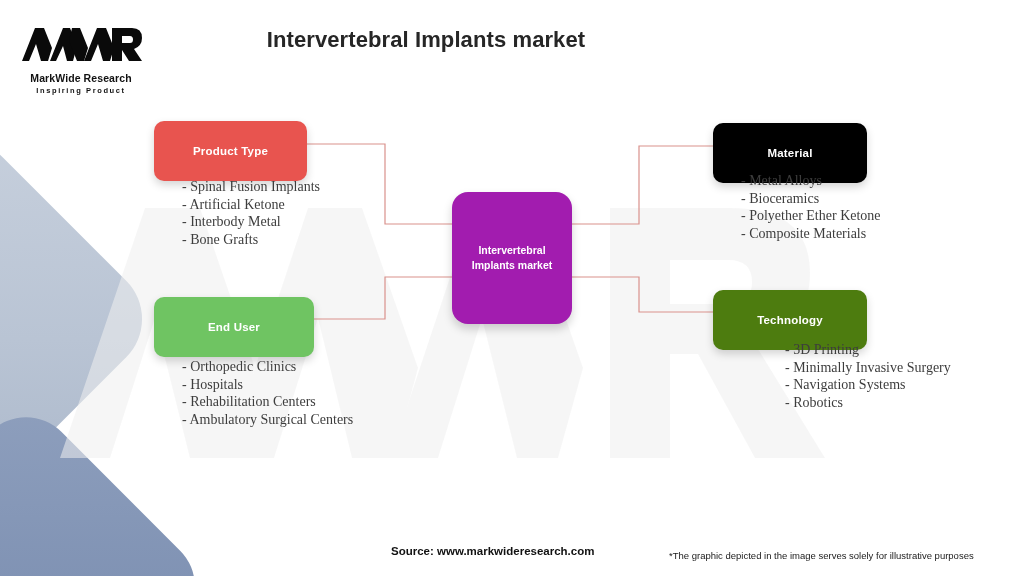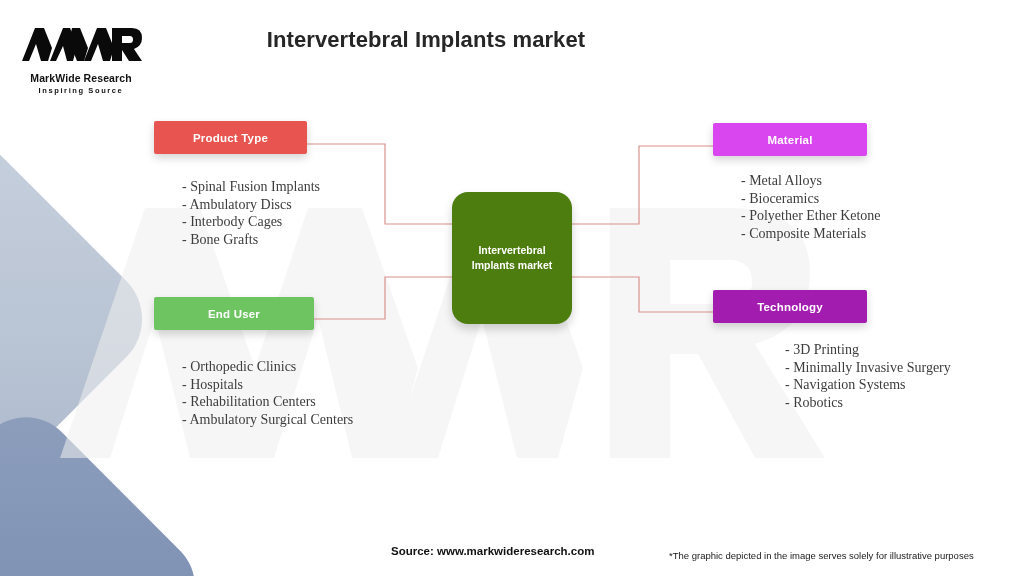--- a/index.html
+++ b/index.html
@@ -119,22 +119,22 @@
     font-size: 10.5px;
     font-weight: bold;
     line-height: 1.45;
     text-align: center;
     padding: 0 6px;
   }
 
   
   .pill {
     position: absolute;
-    height: 33px;
-    border-radius: 2px;
+    height: 60px;
+    border-radius: 10px;
     display: flex;
     align-items: center;
     justify-content: center;
     box-shadow: 0 4px 8px rgba(0,0,0,0.17);
   }
   .pill-label {
     color: #ffffff;
     font-size: 11.5px;
     font-weight: bold;
     letter-spacing: 0.2px;
@@ -200,76 +200,76 @@
     <svg class="logo-mark" width="122" height="40" viewBox="0 0 122 40">
       <g fill="#0a0a0a">
         <path d="M2 37 L15 4 L24 4 L32 24 L28 37 L21 37 L16 20 L9 37 Z"></path>
         <path d="M30 37 L43 4 L50 4 L57 22 L53 37 L47 37 L43 22 L36 37 Z"></path>
         <path d="M52 4 L60 4 L68 24 L64 37 L57 37 L49 17 Z"></path>
         <path d="M64 37 L77 4 L86 4 L94 24 L90 37 L83 37 L78 20 L71 37 Z"></path>
         <path d="M92 4 L112 4 Q122 4 122 14 Q122 22 114 25 L122 37 L109 37 L102 26 L102 37 L92 37 Z M102 12 L102 19 L110 19 Q113 19 113 15.5 Q113 12 110 12 Z"></path>
       </g>
     </svg>
     <div class="logo-name">MarkWide Research</div>
-    <div class="logo-tag">Inspiring Source</div>
+    <div class="logo-tag">Inspiring Product</div>
   </div>
 
   <div class="page-title">Intervertebral Implants market</div>
 
   <svg class="connectors" viewBox="0 0 1024 576">
     <g id="conn-group" fill="none" stroke="#d9918c" stroke-width="1.2">
 
       <path d="M307 144 L385 144 L385 224 L452 224"></path>
 
       <path d="M713 146 L639 146 L639 224 L572 224"></path>
 
       <path d="M314 319 L385 319 L385 277 L452 277"></path>
 
       <path d="M713 312 L639 312 L639 277 L572 277"></path>
     </g>
   </svg>
 
-  <div class="center-node" style="background: #4d7c0f;">
+  <div class="center-node" style="background: #a21caf;">
     <div class="center-node-label">
       <span>Intervertebral</span><br>
       <span>Implants market</span>
     </div>
   </div>
 
   <div class="pill pill-product" style="background:#E8544F">
     <span class="pill-label">Product Type</span>
   </div>
   <div class="item-list list-product">
     <div>- Spinal Fusion Implants</div>
-    <div>- Ambulatory Discs</div>
-    <div>- Interbody Cages</div>
+    <div>- Artificial Ketone</div>
+    <div>- Interbody Metal</div>
     <div>- Bone Grafts</div>
   </div>
 
-  <div class="pill pill-material" style="background:#d946ef">
+  <div class="pill pill-material" style="background:#000000">
     <span class="pill-label">Material</span>
   </div>
   <div class="item-list list-material">
     <div>- Metal Alloys</div>
     <div>- Bioceramics</div>
     <div>- Polyether Ether Ketone</div>
     <div>- Composite Materials</div>
   </div>
 
   <div class="pill pill-enduser" style="background:#6FC462">
     <span class="pill-label">End User</span>
   </div>
   <div class="item-list list-enduser">
     <div>- Orthopedic Clinics</div>
     <div>- Hospitals</div>
     <div>- Rehabilitation Centers</div>
     <div>- Ambulatory Surgical Centers</div>
   </div>
 
-  <div class="pill pill-tech" style="background:#a21caf">
+  <div class="pill pill-tech" style="background:#4d7c0f">
     <span class="pill-label">Technology</span>
   </div>
   <div class="item-list list-tech">
     <div>- 3D Printing</div>
     <div>- Minimally Invasive Surgery</div>
     <div>- Navigation Systems</div>
     <div>- Robotics</div>
   </div>
 
   <div class="source">Source: www.markwideresearch.com</div>

